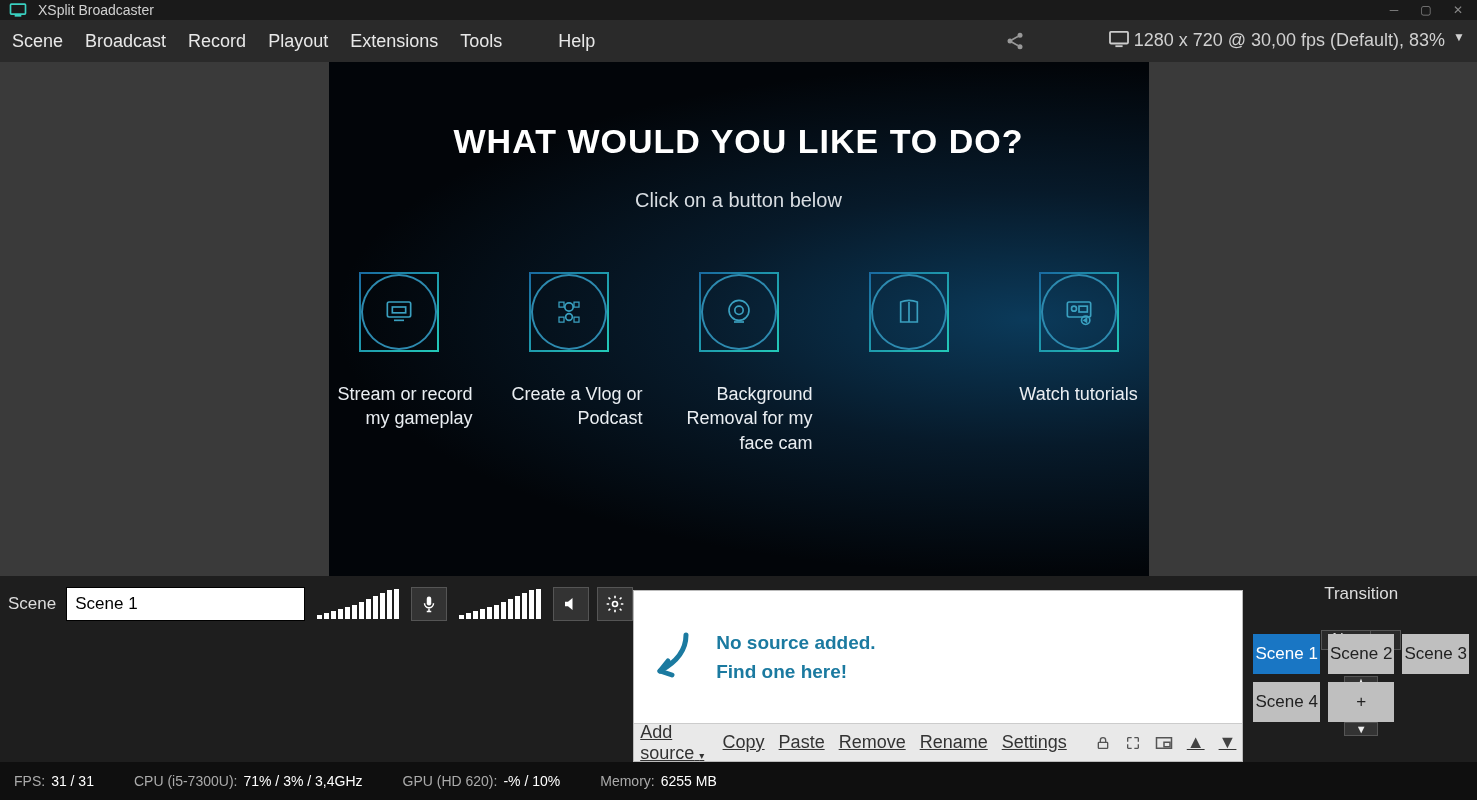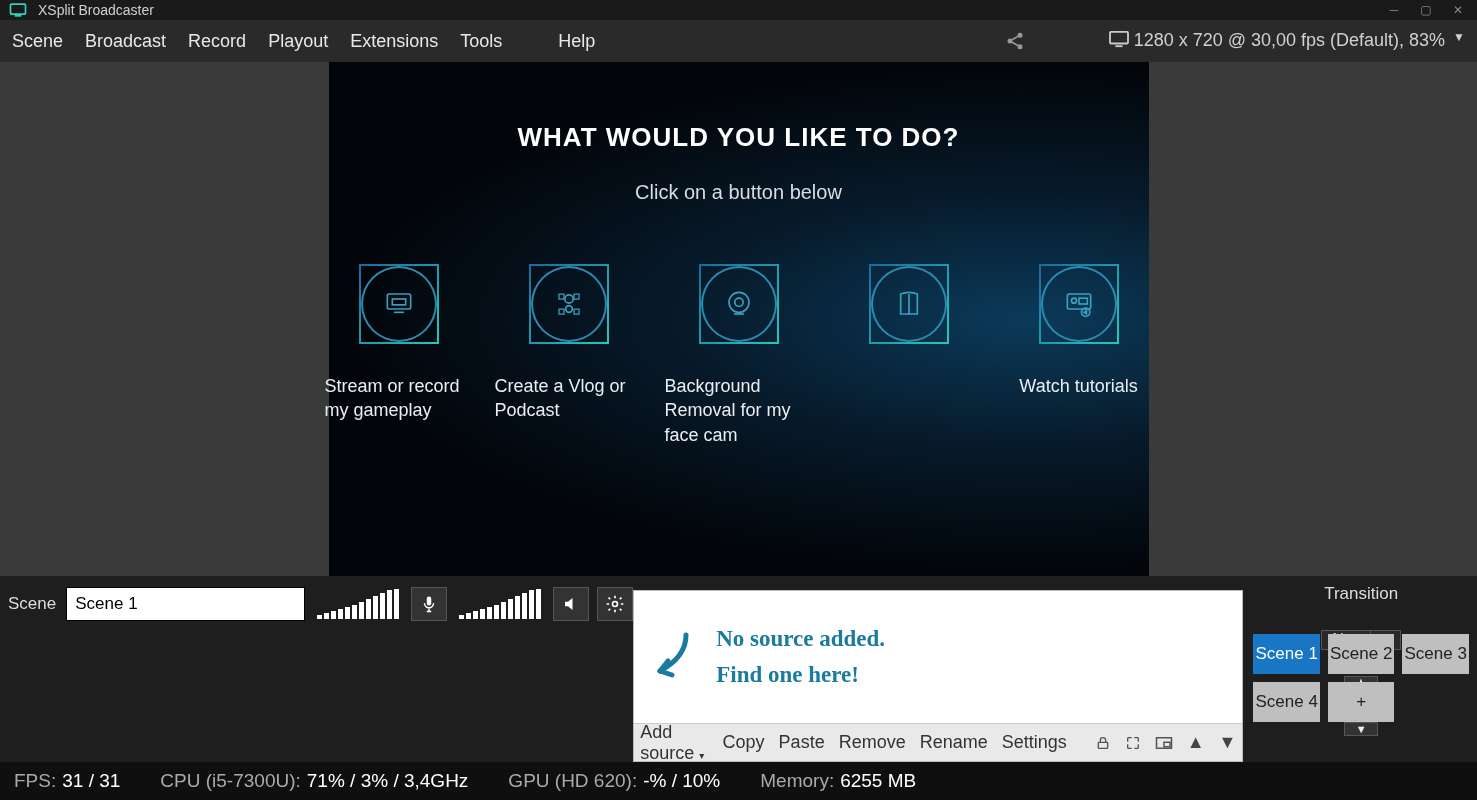--- a/index.html
+++ b/index.html
@@ -51,24 +51,24 @@
   }
   .preview-side { flex: 1; background: #3a3a3a; }
   .preview {
     width: 820px;
     background: radial-gradient(ellipse at 85% 50%, #0b3a5a 0%, #071a2a 35%, #020509 70%);
     display: flex;
     flex-direction: column;
     align-items: center;
     padding-top: 60px;
   }
-  .preview h1 { font-size: 26px; font-weight: 700; color: #fff; letter-spacing: 1px; font-family: "Segoe UI", Arial, sans-serif;}
+  .preview h1 { font-size: 34px; font-weight: 700; color: #fff; letter-spacing: 1px; font-family: "Segoe UI", Arial, sans-serif;}
   .preview .sub { font-size: 20px; color: #d8dde2; margin-top: 28px; }
   .opts { display: flex; gap: 22px; margin-top: 60px; }
-  .opt { width: 148px; display: flex; flex-direction: column; align-items: center; text-align: left; cursor:pointer;}
+  .opt { width: 148px; display: flex; flex-direction: column; align-items: center; text-align: right; cursor:pointer;}
   .opt .circ {
     width: 80px; height: 80px; border-radius: 50%;
     border: 2px solid;
     border-image: linear-gradient(135deg,#1a6aa0,#22c9b8) 1;
     border-color: #2d8aaf;
     display: flex; align-items: center; justify-content: center;
     margin-bottom: 30px;
     position: relative;
   }
   .opt .circ::before{
@@ -104,25 +104,25 @@
   }
   .sources-panel {
     margin-top: 6px;
     background: #fff;
     height: 172px;
     display: flex; flex-direction: column;
     border:1px solid #bbb;
   }
   .sources-body { flex: 1; display: flex; align-items: center; padding: 0 12px; gap: 20px;}
   .arrow-icon { color: #1b7aa0; }
-  .sources-text { color: #1b7aa0; font-size: 23px; font-weight: 600; line-height: 1.55; font-family: Liberation Serif, serif;}
+  .sources-text { color: #1b7aa0; font-size: 19px; font-weight: 600; line-height: 1.55;}
   .sources-toolbar {
     height: 38px; background: #e9e9e9; border-top: 1px solid #ccc;
     display: flex; align-items: center; padding: 0 6px; gap: 14px;
-    color: #333; font-size: 18px;
+    color: #333; font-size: 18px; text-decoration: underline;
   }
   .sources-toolbar .tb-item { cursor:pointer; }
   .sources-toolbar .tb-spacer { flex: 1; }
   .sources-toolbar .tb-icon { width:20px; height:20px; display:flex; align-items:center; justify-content:center; color:#444; cursor:pointer;}
   
   .right-panel { flex: 1; display: flex; flex-direction: column; gap: 10px; padding-top:0;}
   .trans-row { display: flex; align-items: center; gap: 26px; height:40px;flex-direction:column;}
   .trans-label { font-size: 17px; color: #ddd; }
   .trans-select {
     flex: 1; height: 34px; background: #2a2a2a; border: 1px solid #555;
@@ -138,21 +138,21 @@
     height: 40px; background: #bfbfbf; color: #222;
     display: flex; align-items: center; justify-content: center;
     font-size: 17px; border: none; cursor:pointer;
   }
   .scene-btn.active { background: #1976c4; color: #fff; }
   
   .statusbar {
     height: 38px; background: #0f0f0f;
     display: flex; align-items: center;
     padding: 0 14px; gap: 40px;
-    font-size: 19px; color: #ccc;
+    font-size: 14px; color: #ccc;
   }
   .statusbar .lbl { color: #aaa; margin-right: 6px; }
   .statusbar .val { color: #fff; }
 </style>
 </head>
 <body>
 
 <div class="titlebar">
   <span class="app-icon">
     <svg width="20" height="20" viewBox="0 0 24 24">

